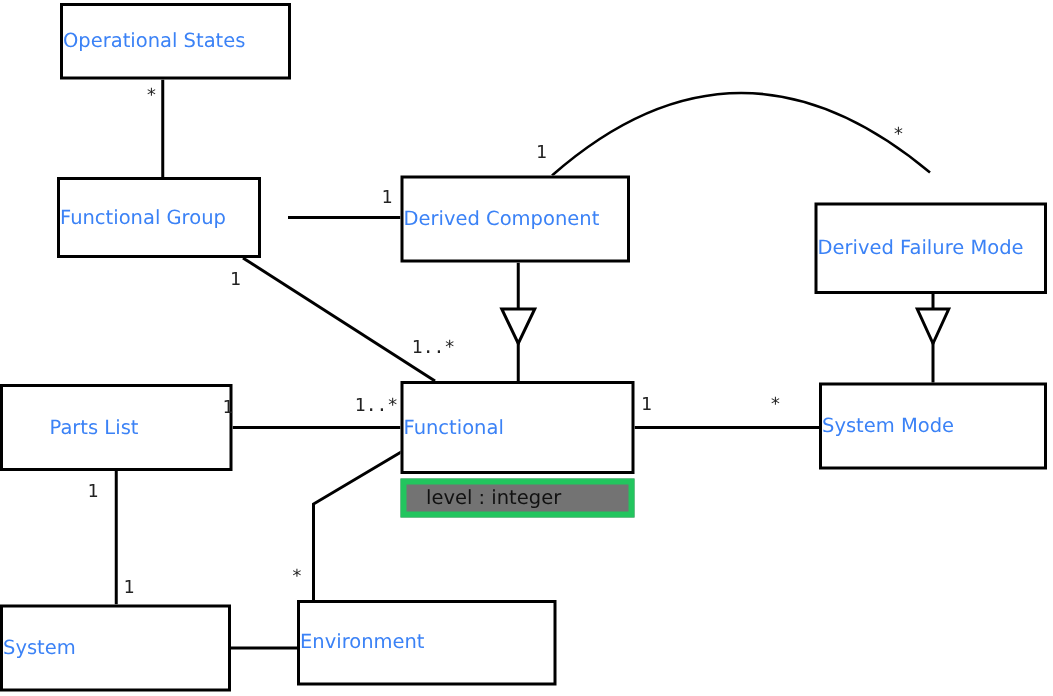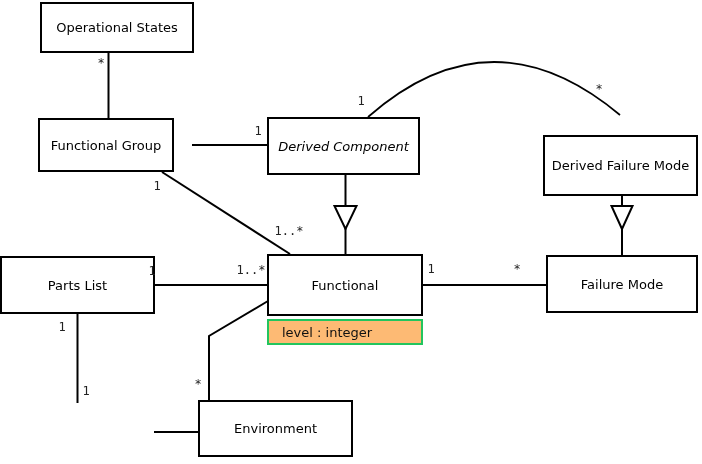--- a/index.html
+++ b/index.html
@@ -21,31 +21,30 @@
     top: 0;
     z-index: 0;
   }
   .box {
     position: absolute;
     box-sizing: border-box;
     background: #ffffff;
     border: 2px solid #000000;
     display: flex;
     align-items: center;
-    justify-content: center;
     font-size: 13px;
-    color: #000000;
+    color: #3b82f6;
     z-index: 1;
     white-space: nowrap;
   }
   .attr-box {
     position: absolute;
     box-sizing: border-box;
-    background: #fdba74;
-    border: 2px solid #22c55e;
+    background: #737373;
+    border: 4px solid #22c55e;
     display: flex;
     align-items: center;
     justify-content: flex-start;
     padding-left: 13px;
     font-size: 13px;
     color: #111111;
     z-index: 1;
     white-space: nowrap;
   }
   .mult {
@@ -93,46 +92,49 @@
   </svg>
 
   <div class="box" style="left:40px; top:2px; width:154px; height:51px;">
     <span>Operational States</span>
   </div>
 
   <div class="box" style="left:38px; top:118px; width:136px; height:54px;">
     <span>Functional Group</span>
   </div>
 
-  <div class="box" style="left:267px; top:117px; width:153px; height:58px;font-style:italic;">
+  <div class="box" style="left:267px; top:117px; width:153px; height:58px;">
     <span>Derived Component</span>
   </div>
 
   <div class="box" style="left:543px; top:115px; width:155px; height:61px;margin-top:20px;">
     <span>Derived Failure Mode</span>
   </div>
 
-  <div class="box" style="left:0px; top:256px; width:155px; height:58px;">
+  <div class="box" style="left:0px; top:256px; width:155px; height:58px;padding-left:31px;">
     <span>Parts List</span>
   </div>
 
   <div class="box" style="left:267px; top:254px; width:156px; height:62px;">
     <span>Functional</span>
   </div>
 
   <div class="attr-box" style="left:267px; top:319px; width:156px; height:26px;">
     <span>level : integer</span>
   </div>
 
   <div class="box" style="left:546px; top:255px; width:152px; height:58px;">
-    <span>Failure Mode</span>
+    <span>System Mode</span>
   </div>
 
+  <div class="box" style="left:0px; top:403px; width:154px; height:58px;">
+    <span>System</span>
+  </div>
 
-  <div class="box" style="left:198px; top:400px; width:155px; height:57px;">
+  <div class="box" style="left:198px; top:400px; width:173px; height:57px;">
     <span>Environment</span>
   </div>
 
   <span class="mult" style="left:101px; top:63px;">*</span>
 
   <span class="mult" style="left:258px; top:131px;">1</span>
 
   <span class="mult" style="left:157px; top:186px;">1</span>
 
   <span class="mult" style="left:289px; top:231px;">1..*</span>

